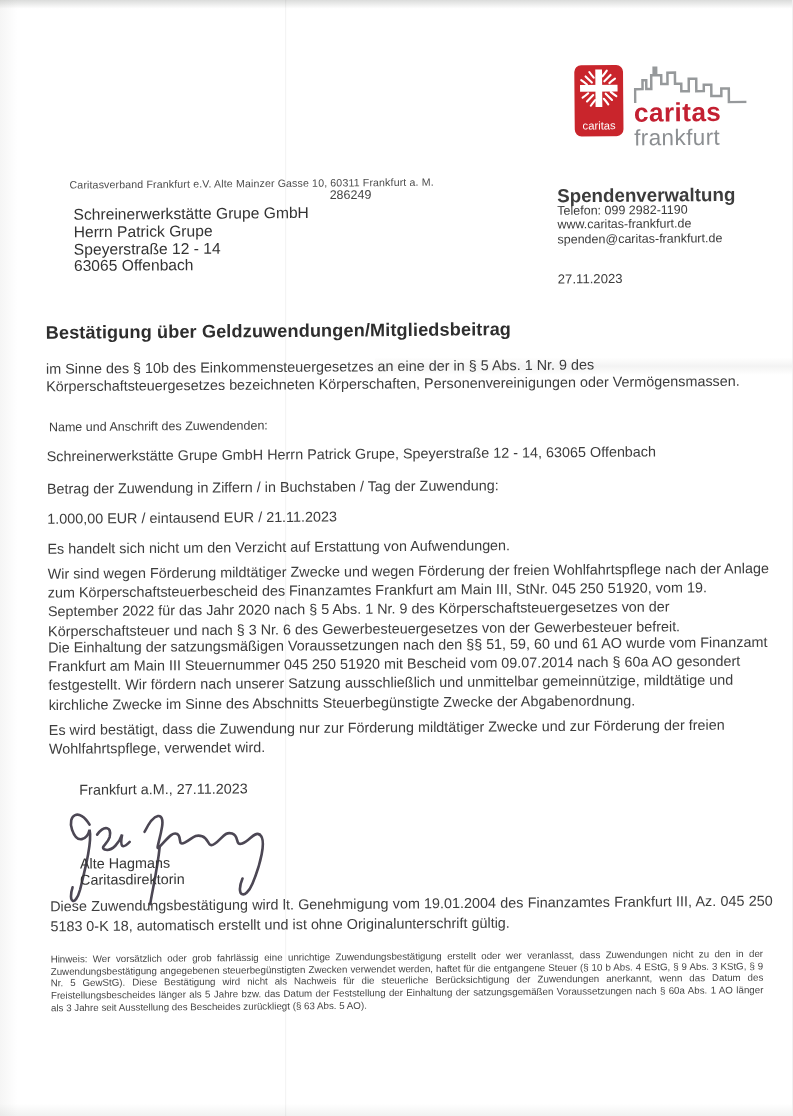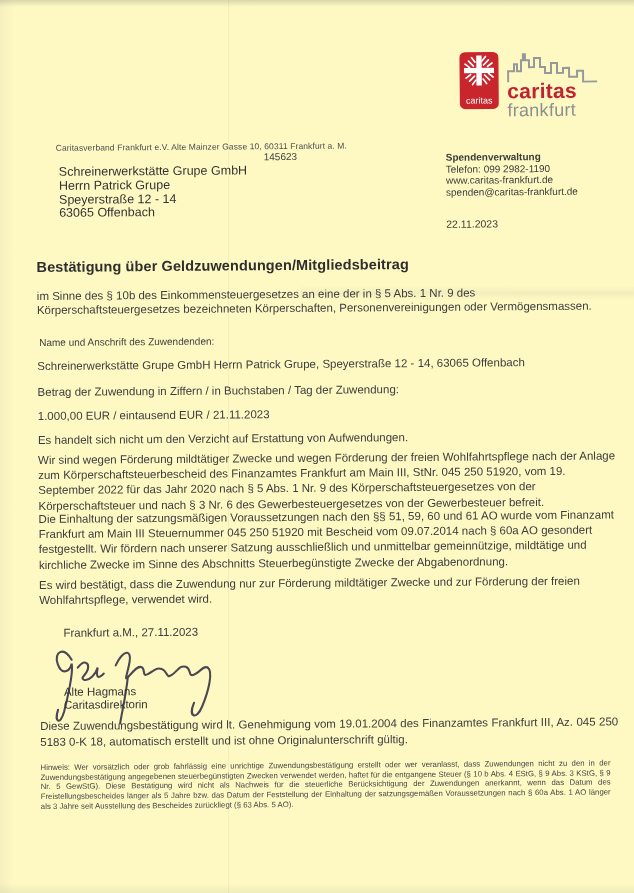--- a/index.html
+++ b/index.html
@@ -1,18 +1,18 @@
 <!DOCTYPE html>
 <html><head>
 <meta charset="utf-8">
 <style>
   html,body{margin:0;padding:0;background:#e8e8e6;}
   .page{
     position:relative; width:634px; height:893px; margin:0 auto;
-    background:#fef9c3;
+    background:#ffffff;
     font-family:"Liberation Sans", sans-serif;
     color:#3d3d3d;
     overflow:hidden;
   }
   
   .scan-top-edge{position:absolute;left:0;top:0;width:634px;height:7px;
     background:linear-gradient(to bottom, rgba(90,95,90,.22), rgba(0,0,0,0));}
   .scan-bottom-edge{position:absolute;left:0;bottom:0;width:634px;height:10px;
     background:linear-gradient(to top, rgba(120,125,120,.10), rgba(0,0,0,0));}
   .scan-vcrease{position:absolute;left:228px;top:0;width:1px;height:893px;background:rgba(60,60,60,.06);}
@@ -25,21 +25,21 @@
   .abs{position:absolute;}
   
   .logo{left:462px;top:55px;width:150px;height:80px;}
   .brand{position:absolute;left:48px;top:28px;font-size:21px;font-weight:bold;letter-spacing:.3px;}
   .brand-city{position:absolute;left:48px;top:49px;font-size:18px;font-weight:400;letter-spacing:.3px;}
   
   .sender{left:58px;top:143px;font-size:8.5px;color:#4c4c4c;letter-spacing:.1px;}
   .refnum{left:266px;top:153px;font-size:10px;color:#444;}
   .recipient{left:61px;top:166px;font-size:12.5px;line-height:13.8px;color:#333;}
   .contact{left:448px;top:155px;font-size:10px;line-height:11.6px;color:#3c3c3c;}
-  .contact .dept{font-weight:bold;font-size:10px;}
+  .contact .dept{font-weight:bold;font-size:15px;}
   .contact-date{left:448px;top:221px;font-size:10.5px;color:#3c3c3c;}
   
   .title{left:38px;top:259px;font-size:14.5px;font-weight:bold;color:#2e2e2e;letter-spacing:.1px;}
   .para{font-size:11.5px;line-height:15.2px;color:#3d3d3d;}
   .intro{left:38px;top:289px;width:568px;line-height:14px;}
   .donor-label{left:40px;top:337px;font-size:10px;color:#404040;}
   .donor-value{left:38px;top:359px;width:585px;}
   .amount-label{left:38px;top:385px;width:585px;}
   .amount-value{left:38px;top:409px;width:585px;}
   .no-waiver{left:38px;top:433px;width:585px;}
@@ -83,36 +83,36 @@
         <text x="20" y="52" text-anchor="middle" fill="#ffffff" font-family="Liberation Sans, sans-serif" font-size="9">caritas</text>
       </svg>
       <svg class="abs" style="left:48px;top:0px" width="92" height="32" viewBox="0 0 92 32">
         <path d="M1 31 L1 20 L7 20 L7 13 L10 13 L10 20 L14 20 L14 9 L16 9 L16 3 L18 3 L18 9 L22 9 L22 16 L27 16 L27 7 L33 7 L33 16 L38 16 L38 22 L44 22 L44 12 L50 12 L50 22 L56 22 L56 17 L62 17 L62 26 L70 26 L70 20 L76 20 L76 31 L90 31" stroke="#96999b" stroke-width="2" fill="none" stroke-linejoin="miter"></path>
       </svg>
       <div class="brand" style="color:#c32032">caritas</div>
       <div class="brand-city" style="color:#8c8f92">frankfurt</div>
     </div>
 
     <div class="abs sender">Caritasverband Frankfurt e.V. Alte Mainzer Gasse 10, 60311 Frankfurt a. M.</div>
-    <div class="abs refnum">145623</div>
+    <div class="abs refnum">286249</div>
 
     <div class="abs recipient">
       <div>Schreinerwerkstätte Grupe GmbH</div>
       <div>Herrn Patrick Grupe</div>
       <div>Speyerstraße 12 - 14</div>
       <div>63065 Offenbach</div>
     </div>
 
     <div class="abs contact">
       <div class="dept">Spendenverwaltung</div>
       <div>Telefon: 099 2982-1190</div>
       <div>www.caritas-frankfurt.de</div>
       <div>spenden@caritas-frankfurt.de</div>
     </div>
-    <div class="abs contact-date">22.11.2023</div>
+    <div class="abs contact-date">27.11.2023</div>
 
     <div class="abs title">Bestätigung über Geldzuwendungen/Mitgliedsbeitrag</div>
 
     <div class="abs para intro">im Sinne des § 10b des Einkommensteuergesetzes an eine der in § 5 Abs. 1 Nr. 9 des Körperschaftsteuergesetzes bezeichneten Körperschaften, Personenvereinigungen oder Vermögensmassen.</div>
 
     <div class="abs donor-label">Name und Anschrift des Zuwendenden:</div>
     <div class="abs para donor-value">Schreinerwerkstätte Grupe GmbH Herrn Patrick Grupe, Speyerstraße 12 - 14, 63065 Offenbach</div>
 
     <div class="abs para amount-label">Betrag der Zuwendung in Ziffern / in Buchstaben / Tag der Zuwendung:</div>
     <div class="abs para amount-value">1.000,00 EUR / eintausend EUR / 21.11.2023</div>

